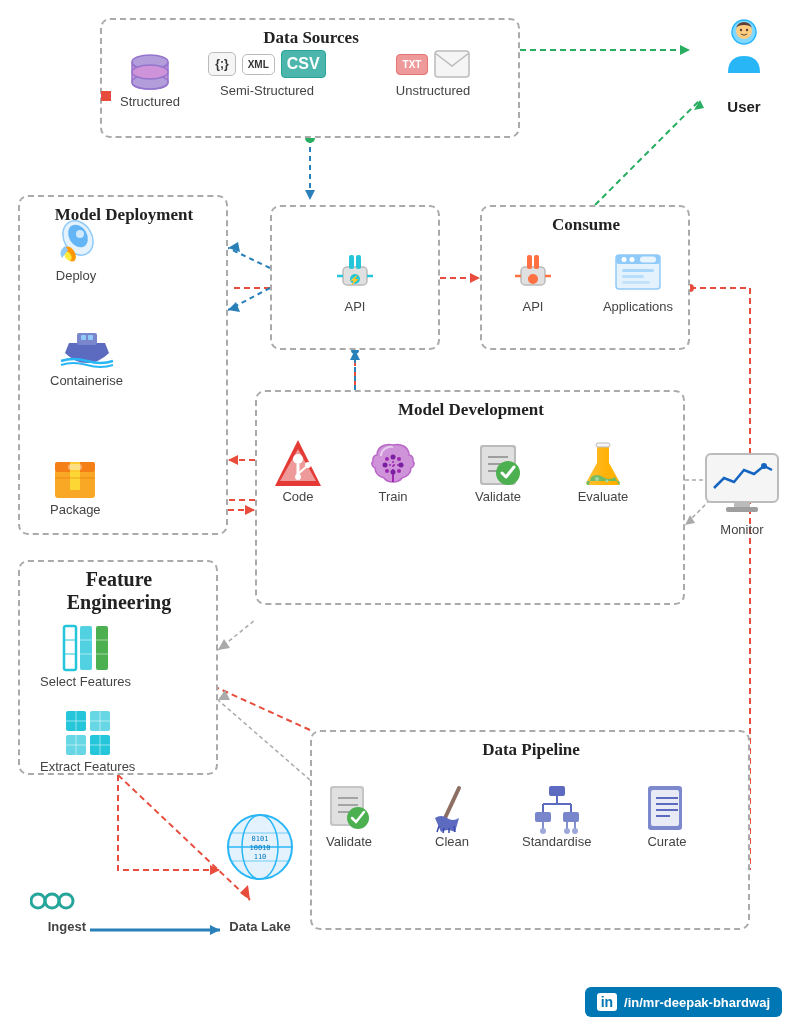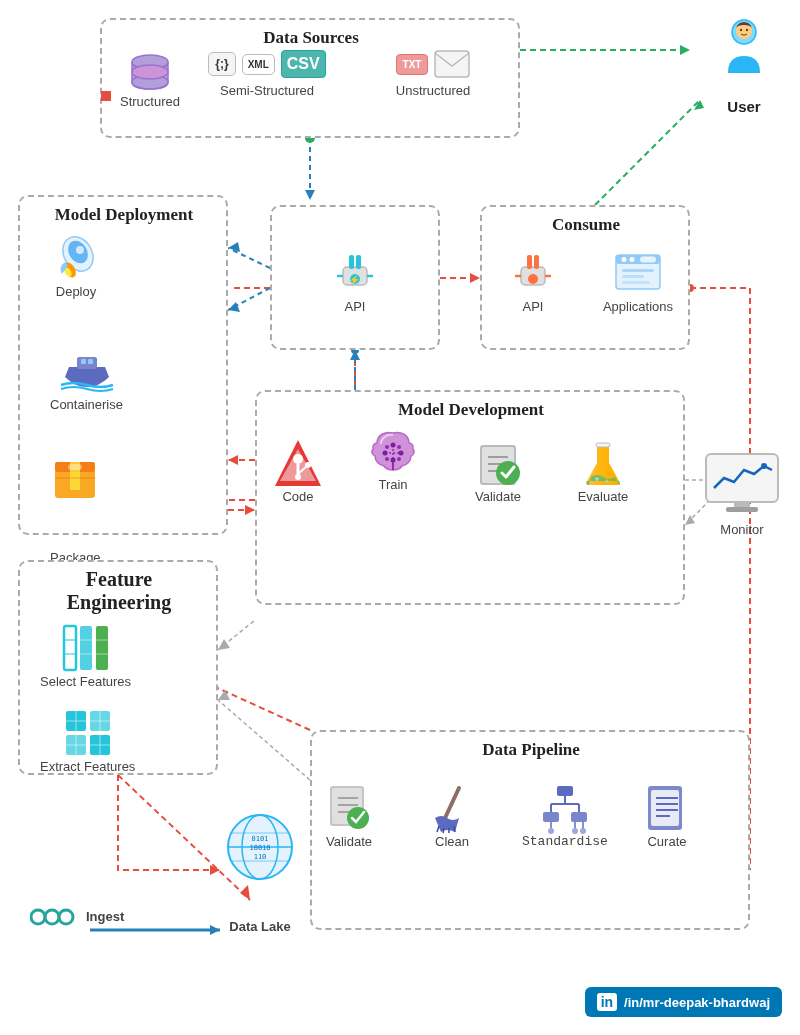--- a/index.html
+++ b/index.html
@@ -156,21 +156,22 @@
       align-items: center;
       font-size: 11px;
       gap: 36px;
     }
 
     
     .ingest-box {
       position: absolute;
       bottom: 100px; left: 30px;
       display: flex;
-      align-items: center;
+      flex-direction: column;
+      align-items: flex-end;
       font-size: 11px;
     }
 
     .section-title {
       position: absolute;
       font-size: 17px;
       font-weight: 700;
       color: #222;
       text-align: center;
       width: 100%;
@@ -349,50 +350,50 @@
       <path d="M18,10 Q20,4 26,4 Q32,4 34,10 Q32,7 26,7 Q20,7 18,10Z" fill="#5d4037"></path>
 
       <path d="M10,55 Q10,38 26,38 Q42,38 42,55" fill="#29b6f6"></path>
     </svg>
     <span style="font-size:15px;font-weight:700;color:#222;margin-top:20px;">User</span>
   </div>
 
   <div class="box model-deployment">
     <div class="section-title">Model Deployment</div>
 
-    <div class="icon-wrap" style="left:30px;top:35px;justify-content:flex-end;">
+    <div class="icon-wrap" style="left:30px;top:19px;justify-content:flex-end;">
       <svg width="52" height="52" viewBox="0 0 52 52">
         <ellipse cx="28" cy="22" rx="14" ry="18" fill="#e3f2fd" stroke="#90caf9" stroke-width="1.5" transform="rotate(-30 28 22)"></ellipse>
         <ellipse cx="28" cy="20" rx="9" ry="12" fill="#64b5f6" transform="rotate(-30 28 20)"></ellipse>
         <circle cx="30" cy="18" r="4" fill="#fff" opacity="0.7"></circle>
 
         <ellipse cx="20" cy="38" rx="5" ry="8" fill="#ff9800" transform="rotate(-30 20 38)"></ellipse>
         <ellipse cx="18" cy="40" rx="3" ry="5" fill="#ffeb3b" transform="rotate(-30 18 40)"></ellipse>
 
         <path d="M15,30 Q8,35 12,42 L18,34Z" fill="#90caf9"></path>
       </svg>
       <span class="icon-label">Deploy</span>
     </div>
 
-    <div class="icon-wrap" style="left:30px;top:152px;">
+    <div class="icon-wrap" style="left:30px;top:128px;">
       <svg width="56" height="48" viewBox="0 0 56 48">
 
         <path d="M6,28 L10,18 L46,18 L50,28 Q40,38 28,38 Q16,38 6,28Z" fill="#5c6bc0"></path>
 
         <rect x="18" y="8" width="20" height="12" rx="2" fill="#7986cb"></rect>
         <rect x="22" y="10" width="5" height="5" rx="1" fill="#90caf9"></rect>
         <rect x="29" y="10" width="5" height="5" rx="1" fill="#90caf9"></rect>
 
         <path d="M2,36 Q14,32 28,36 Q42,40 54,36" fill="none" stroke="#29b6f6" stroke-width="2.5"></path>
         <path d="M2,40 Q14,36 28,40 Q42,44 54,40" fill="none" stroke="#29b6f6" stroke-width="2"></path>
       </svg>
       <span class="icon-label">Containerise</span>
     </div>
 
-    <div class="icon-wrap" style="left:30px;top:255px;gap:48px;">
+    <div class="icon-wrap" style="left:30px;top:255px;">
       <svg width="50" height="50" viewBox="0 0 50 50">
 
         <rect x="5" y="18" width="40" height="28" rx="3" fill="#f9a825"></rect>
 
         <rect x="5" y="10" width="40" height="10" rx="2" fill="#f57f17"></rect>
 
         <rect x="20" y="10" width="10" height="28" fill="#ffeb3b" opacity="0.7"></rect>
 
         <rect x="18" y="12" width="14" height="6" rx="3" fill="#fff" opacity="0.4"></rect>
 
@@ -464,21 +465,21 @@
 
         <circle cx="26" cy="22" r="5" fill="#fff"></circle>
         <line x1="26" y1="27" x2="26" y2="38" stroke="#fff" stroke-width="3"></line>
         <circle cx="26" cy="40" r="3" fill="#fff"></circle>
         <line x1="26" y1="37" x2="34" y2="30" stroke="#fff" stroke-width="2"></line>
         <circle cx="36" cy="28" r="3" fill="#fff"></circle>
       </svg>
       <span class="icon-label">Code</span>
     </div>
 
-    <div class="icon-wrap" style="left:110px;top:33px;">
+    <div class="icon-wrap" style="left:110px;top:45px;">
       <svg width="52" height="52" viewBox="0 0 52 52">
 
         <path d="M26,8 C18,6 10,10 10,18 C8,18 5,20 6,24 C4,26 5,30 8,31 C8,36 12,40 17,41 C19,44 22,45 26,45 C30,45 33,44 35,41 C40,40 44,36 44,31 C47,30 48,26 46,24 C47,20 44,18 42,18 C42,10 34,6 26,8Z" fill="#ce93d8" stroke="#ba68c8" stroke-width="1.5"></path>
 
         <path d="M26,10 C20,9 14,13 14,19" fill="none" stroke="#f3e5f5" stroke-width="2" opacity="0.7"></path>
         <path d="M26,45 L26,35" fill="none" stroke="#9c27b0" stroke-width="2"></path>
 
         <line x1="26" y1="20" x2="26" y2="35" stroke="#9c27b0" stroke-width="1.5" stroke-dasharray="2,2"></line>
         <line x1="18" y1="28" x2="34" y2="28" stroke="#9c27b0" stroke-width="1.5" stroke-dasharray="2,2"></line>
         <circle cx="26" cy="20" r="2.5" fill="#7b1fa2"></circle>
@@ -613,21 +614,21 @@
         <path d="M8,36 Q14,32 20,36 Q26,40 32,36 L28,50 Q20,46 14,50Z" fill="#5c6bc0"></path>
 
         <line x1="12" y1="44" x2="10" y2="50" stroke="#3949ab" stroke-width="1.5"></line>
         <line x1="17" y1="46" x2="16" y2="51" stroke="#3949ab" stroke-width="1.5"></line>
         <line x1="22" y1="46" x2="22" y2="51" stroke="#3949ab" stroke-width="1.5"></line>
         <line x1="27" y1="44" x2="28" y2="50" stroke="#3949ab" stroke-width="1.5"></line>
       </svg>
       <span class="icon-label">Clean</span>
     </div>
 
-    <div class="icon-wrap" style="left:210px;top:50px;font-family:Liberation Mono, monospace;">
+    <div class="icon-wrap" style="left:210px;top:50px;">
       <svg width="52" height="52" viewBox="0 0 52 52">
 
         <rect x="18" y="4" width="16" height="10" rx="2" fill="#5c6bc0"></rect>
 
         <line x1="26" y1="14" x2="26" y2="22" stroke="#5c6bc0" stroke-width="2"></line>
 
         <line x1="12" y1="22" x2="40" y2="22" stroke="#5c6bc0" stroke-width="2"></line>
 
         <line x1="12" y1="22" x2="12" y2="30" stroke="#5c6bc0" stroke-width="2"></line>
         <rect x="4" y="30" width="16" height="10" rx="2" fill="#7986cb"></rect>

